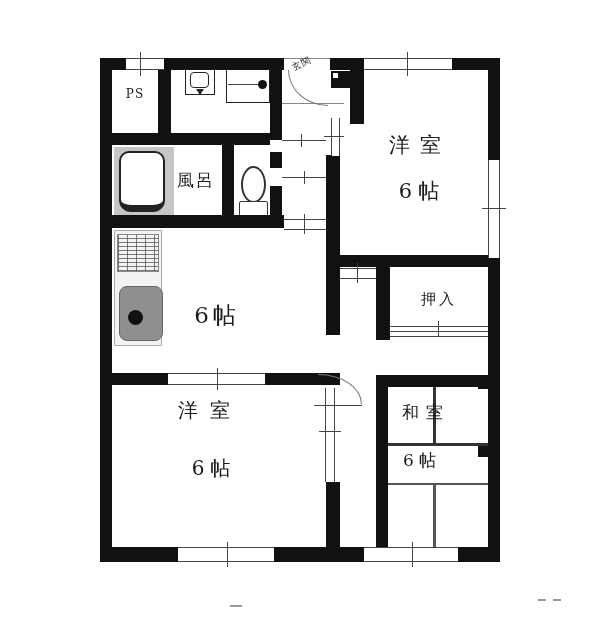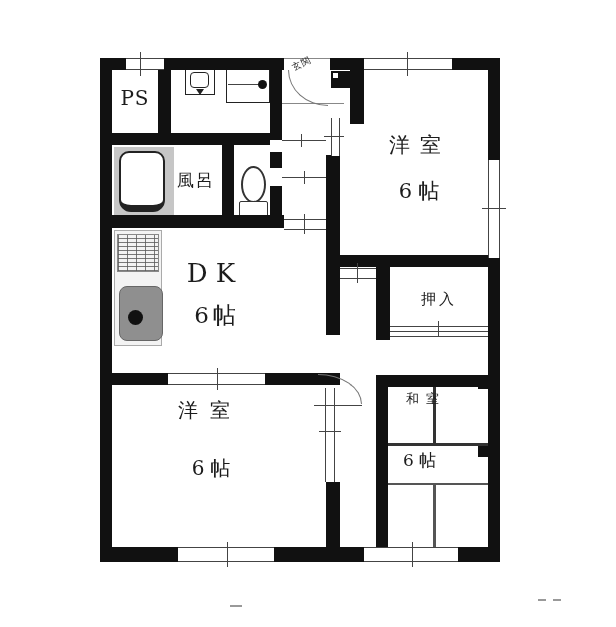--- a/index.html
+++ b/index.html
@@ -122,30 +122,29 @@
 
   <div class="arc" style="left:288px;top:70px;width:40px;height:36px;border-left:1px solid #777;border-bottom:1px solid #777;border-radius:0 0 0 100%"></div>
   <div class="arc" style="left:318px;top:374px;width:44px;height:30px;border-right:1px solid #777;border-top:1px solid #777;border-radius:0 100% 0 0"></div>
   <div class="ln" style="left:314px;top:405px;width:48px;height:1px"></div>
 
   <div style="position:absolute;left:388px;top:443px;width:100px;height:3px;background:#333"></div>
   <div style="position:absolute;left:433px;top:387px;width:3px;height:58px;background:#333"></div>
   <div style="position:absolute;left:388px;top:483px;width:100px;height:2px;background:#555"></div>
   <div style="position:absolute;left:433px;top:485px;width:3px;height:62px;background:#555"></div>
 
-  <div class="lbl" style="left:112px;top:88px;width:46px;font-size:20px;letter-spacing:1px">PS</div>
+  <div class="lbl" style="left:112px;top:88px;width:46px;font-size:12px;letter-spacing:1px">PS</div>
   <div class="lbl" style="left:282px;top:69px;width:40px;font-size:9px;letter-spacing:1px;transform:rotate(-27deg);transform-origin:left top">玄関</div>
   <div class="lbl" style="left:172px;top:172px;width:48px;font-size:17px;letter-spacing:2px">風呂</div>
-  <div class="lbl" style="left:172px;top:260px;width:86px;font-size:26px;letter-spacing:8px">DK</div>
   <div class="lbl" style="left:174px;top:303px;width:86px;font-size:23px;letter-spacing:4px">6帖</div>
   <div class="lbl" style="left:374px;top:134px;width:92px;font-size:21px;letter-spacing:10px">洋室</div>
   <div class="lbl" style="left:376px;top:180px;width:92px;font-size:21px;letter-spacing:6px">6帖</div>
   <div class="lbl" style="left:398px;top:292px;width:82px;font-size:15px;letter-spacing:3px">押入</div>
   <div class="lbl" style="left:162px;top:400px;width:96px;font-size:20px;letter-spacing:12px">洋室</div>
   <div class="lbl" style="left:166px;top:458px;width:96px;font-size:20px;letter-spacing:6px">6帖</div>
-  <div class="lbl" style="left:384px;top:392px;width:84px;font-size:13px;letter-spacing:7px">和室</div>
+  <div class="lbl" style="left:384px;top:404px;width:84px;font-size:17px;letter-spacing:7px">和室</div>
   <div class="lbl" style="left:380px;top:452px;width:84px;font-size:17px;letter-spacing:5px">6帖</div>
 
   <div style="position:absolute;left:230px;top:605px;width:12px;height:2px;background:#999"></div>
   <div style="position:absolute;left:538px;top:599px;width:8px;height:2px;background:#999"></div>
   <div style="position:absolute;left:553px;top:599px;width:8px;height:2px;background:#999"></div>
 
 </div>
 
 </body></html>

